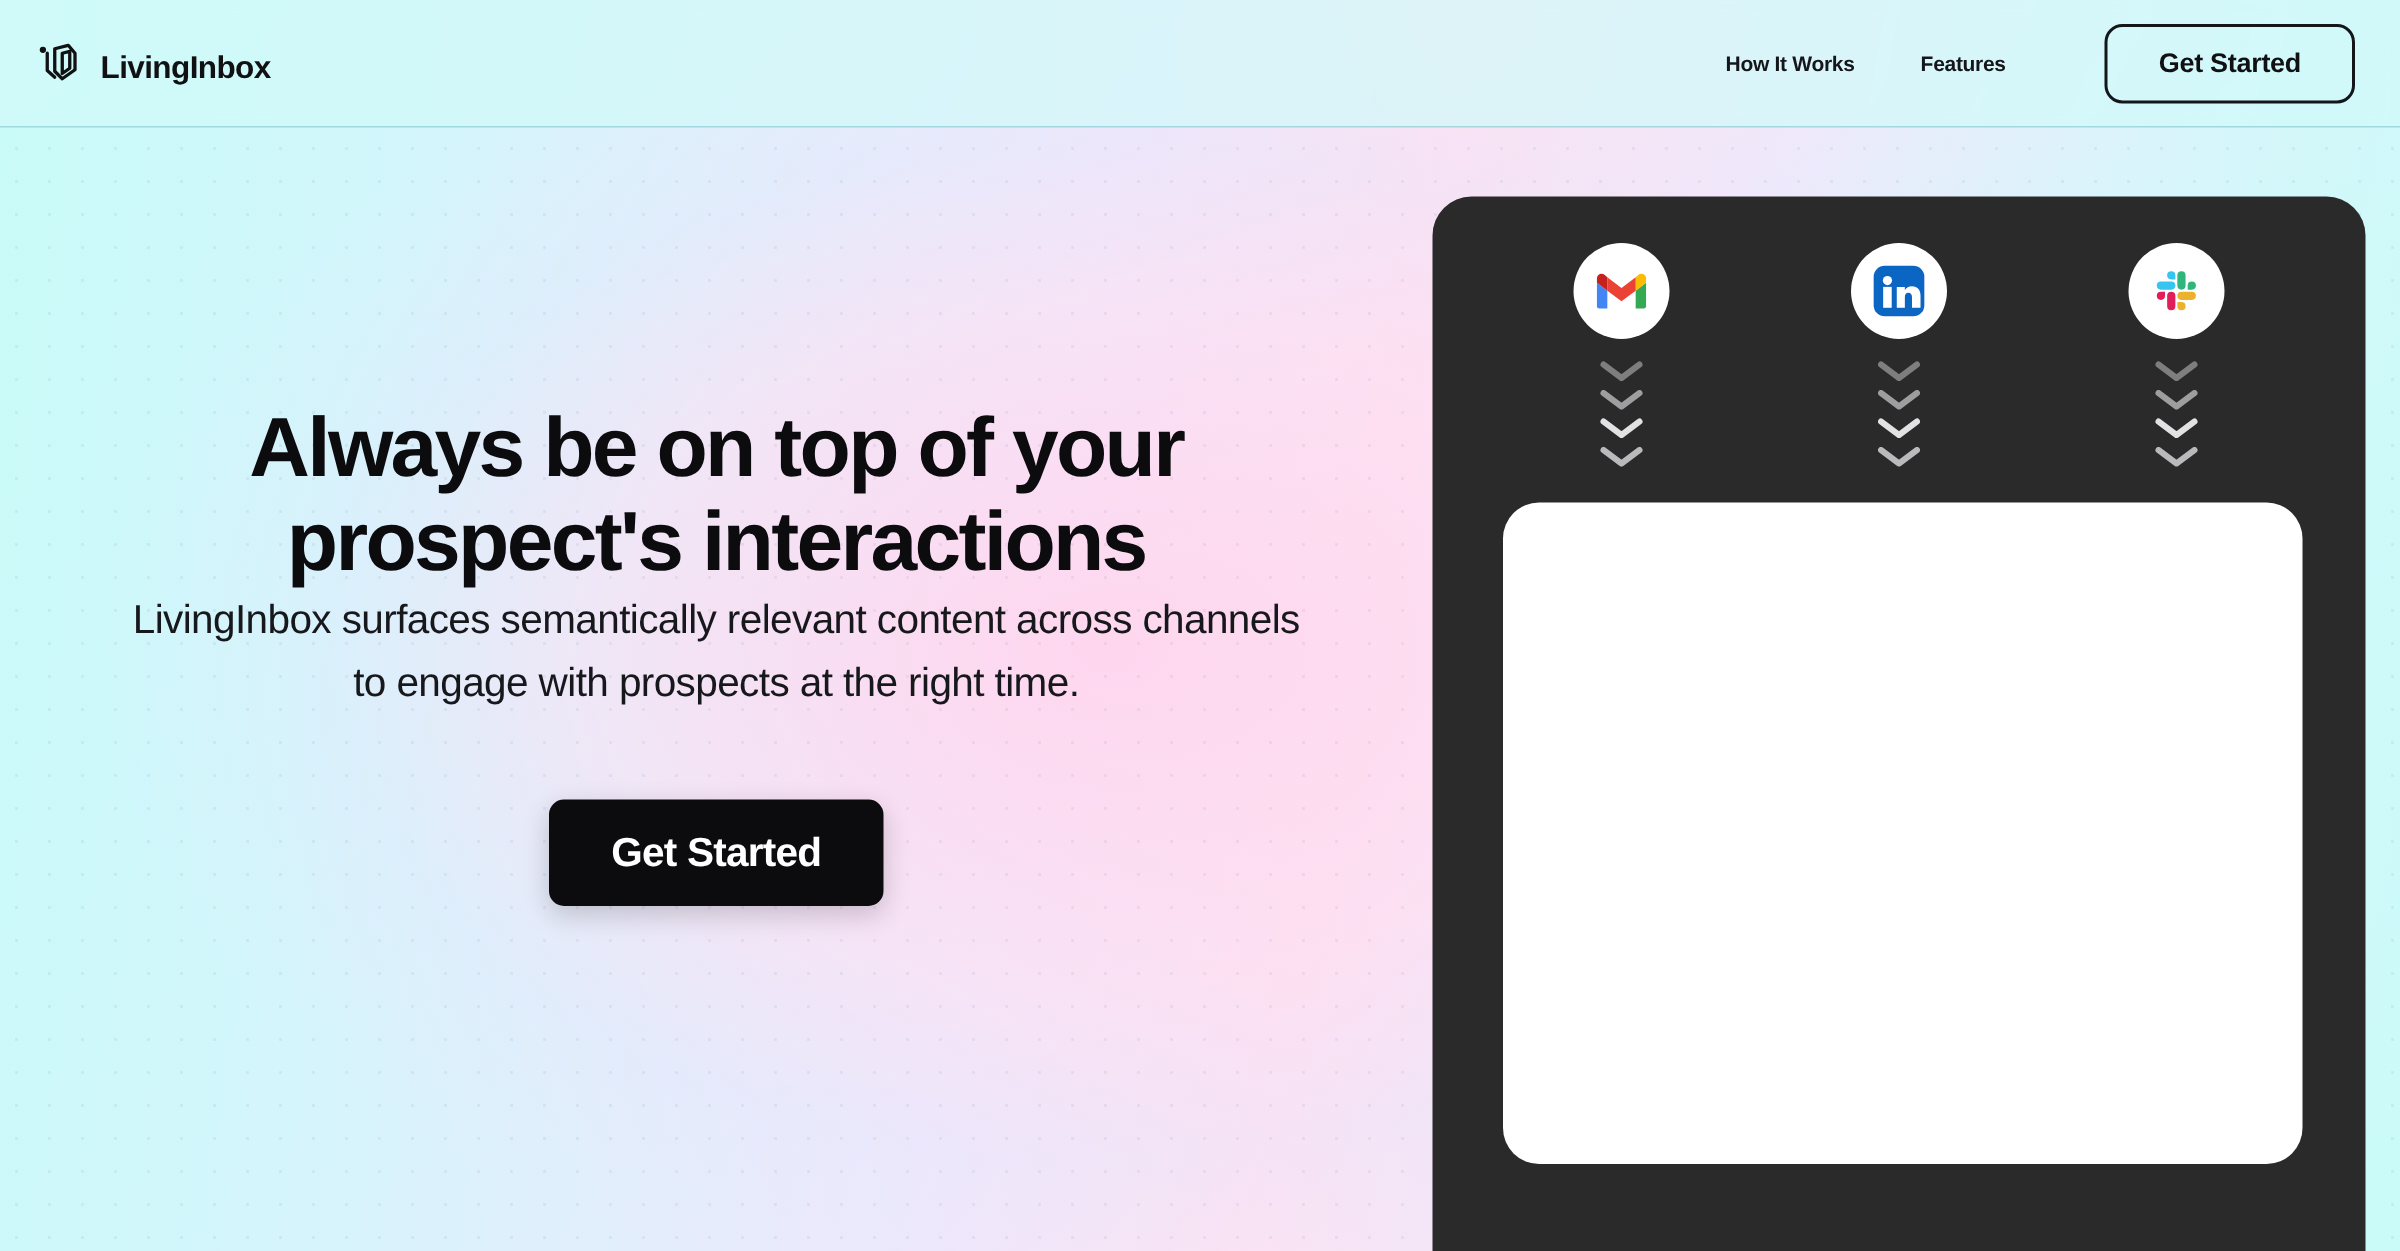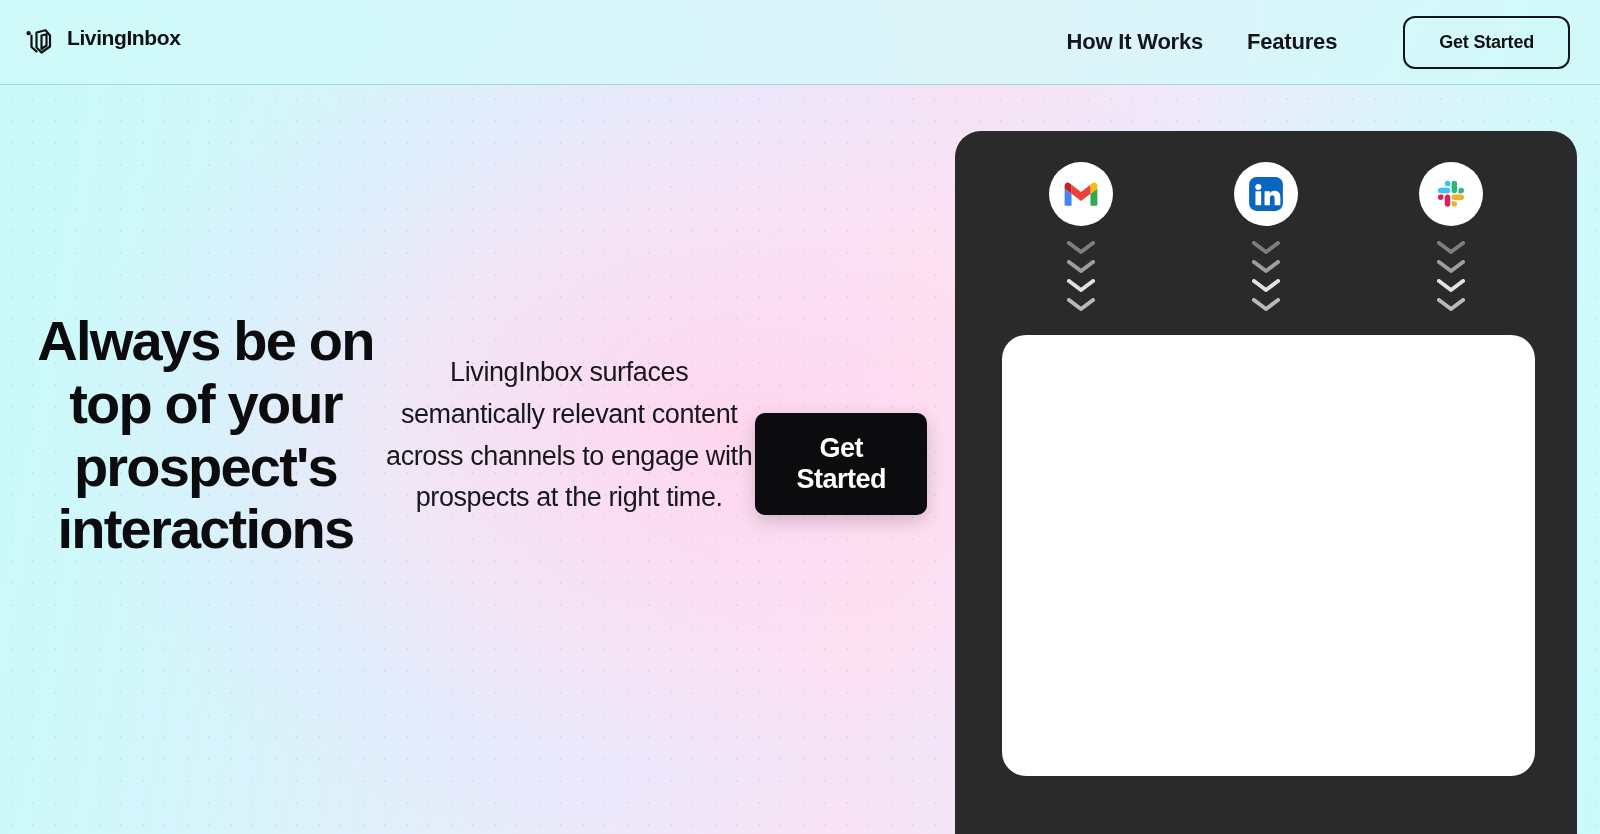--- a/index.html
+++ b/index.html
@@ -31,29 +31,29 @@
   
   .header {
     position:absolute; top:0; left:0; right:0; height:85px;
     background:rgba(209,250,250,0.72);
     backdrop-filter:blur(6px);
     border-bottom:1px solid rgba(120,190,200,0.55);
     display:flex; align-items:center;
     padding:0 30px 0 22px;
     z-index:5;
   }
-  .brand { display:flex; align-items:flex-start; gap:13px; }
+  .brand { display:flex; align-items:flex-end; gap:13px; }
   .brand-mark { width:32px; height:32px; display:block; }
   .brand-name {
     font-size:21px; font-weight:bold; color:#111113;
     letter-spacing:-0.4px;
   }
   .nav { margin-left:auto; display:flex; align-items:center; gap:0; }
   .nav-link {
-    font-size:22px; font-weight:bold; color:#15161a;
+    font-size:14px; font-weight:bold; color:#15161a;
     letter-spacing:-0.2px;
     padding:10px 22px;
     white-space:nowrap; cursor:pointer;
     text-decoration:none;
   }
   .nav-cta {
     margin-left:44px;
     font-size:18px; font-weight:bold; color:#111113;
     background:transparent;
     border:2.5px solid #15161a;
@@ -61,21 +61,21 @@
     padding:14px 34px;
     cursor:pointer;
     letter-spacing:-0.2px;
     white-space:nowrap;
   }
 
   
   .hero {
     position:absolute;
     left:0; top:85px; width:955px; height:749px;
-    display:flex; flex-direction:row;
+    display:flex; flex-direction:column;
     align-items:center; justify-content:center;
     padding:0 28px 48px 28px;
     z-index:2;
   }
   .headline {
     font-size:56px; line-height:1.12;
     font-weight:bold; color:#0c0c0e;
     text-align:center; letter-spacing:-1.8px;
     max-width:890px;
   }

